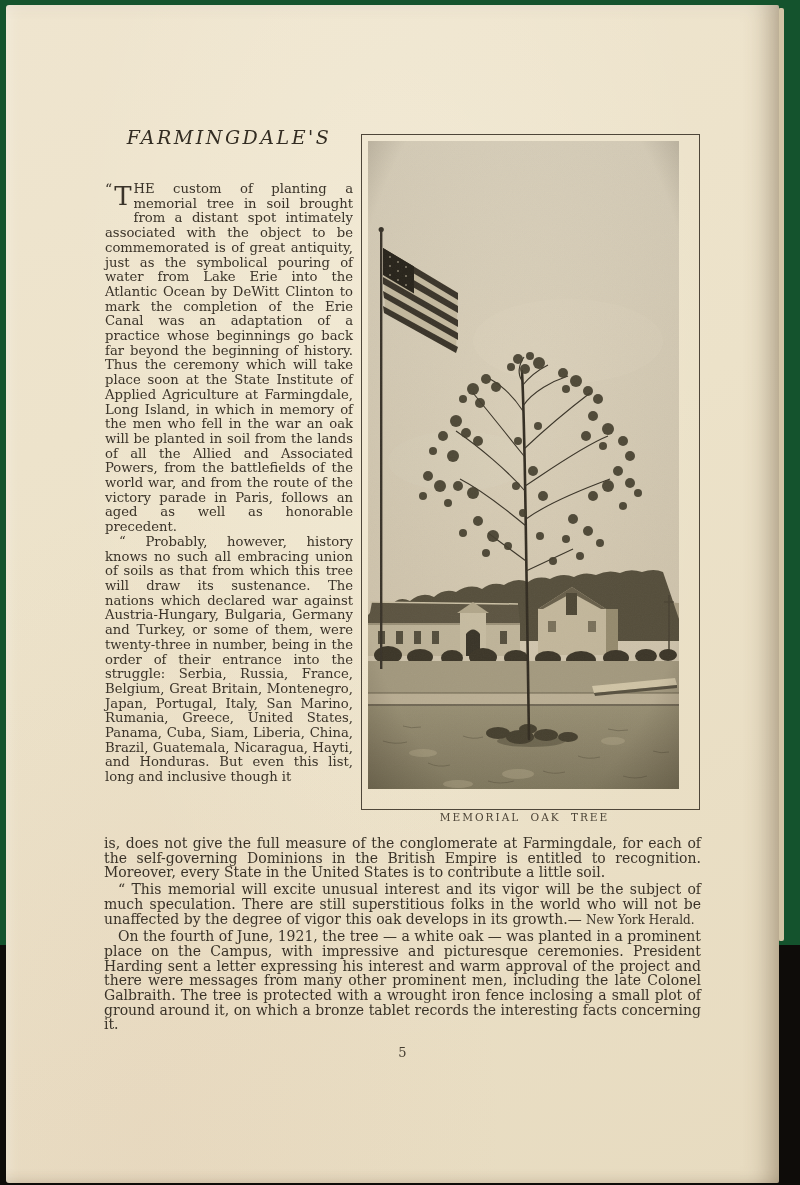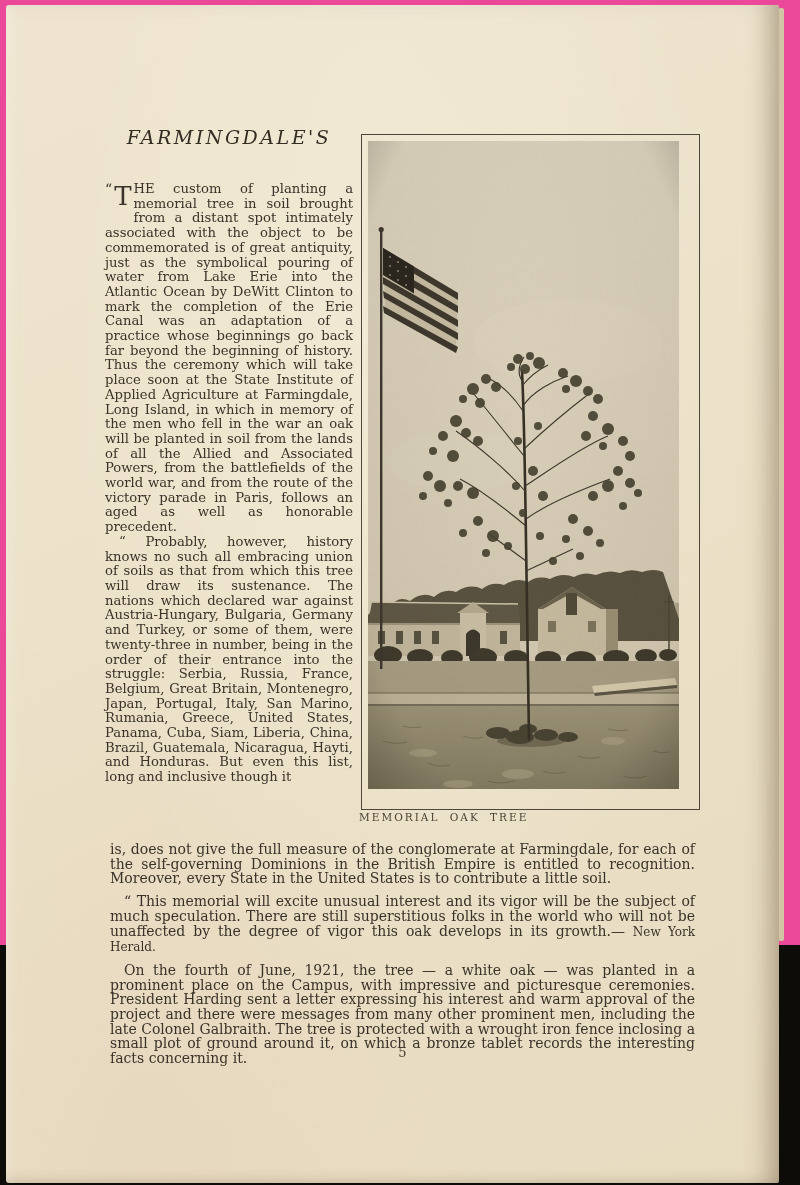--- a/index.html
+++ b/index.html
@@ -1,17 +1,17 @@
 <!DOCTYPE html>
 <html><head>
 <meta charset="utf-8">
 <style>
   html,body{margin:0;padding:0;width:800px;height:1185px;overflow:hidden;
     background:#0e0c09;font-family:"DejaVu Serif","Liberation Serif",serif;}
-  .scan{position:relative;width:800px;height:945px;background:#ec4899;}
+  .scan{position:relative;width:800px;height:945px;background:#14532d;}
   .page-stack-edge{position:absolute;right:16px;top:8px;bottom:4px;width:5px;
     background:#d2c5a6;border-left:1px solid #9a8d6f;border-radius:2px;}
   .page{position:absolute;left:6px;top:5px;width:773px;height:1178px;
     background:
       radial-gradient(ellipse at 18% 96%, rgba(214,170,150,.10), rgba(214,170,150,0) 40%),
       radial-gradient(ellipse at 50% 30%, rgba(255,252,240,.25), rgba(255,252,240,0) 60%),
       linear-gradient(155deg,#efe5cf 0%,#ece2c9 45%,#e7dbc0 100%);
     box-shadow: inset -22px 0 26px -14px rgba(95,75,50,.45),
                 inset 10px 8px 18px -12px rgba(255,255,255,.5),
                 inset 0 -8px 14px -10px rgba(95,75,50,.25);
@@ -19,27 +19,27 @@
   .title{position:absolute;left:99px;top:121px;width:248px;text-align:center;
     font-style:italic;font-size:19px;line-height:22px;letter-spacing:2.5px;
     color:#332d23;}
   .col{position:absolute;left:99px;top:177px;width:248px;
     font-size:13.2px;line-height:14.7px;text-align:justify;color:#3a3329;}
   .col p{margin:0;}
   .oq{float:left;font-size:14px;line-height:15px;height:30px;padding-right:2px;}
   .dc{float:left;font-size:26px;line-height:26px;height:29px;padding:1px 2px 0 0;}
   .lowerblock{position:absolute;left:96px;top:829px;width:601px;
     font-size:14px;line-height:14.7px;text-align:justify;color:#3a3329;}
-  .lowerblock p{margin:8px;}
+  .lowerblock p{margin:2px;}
   .indent{text-indent:14px;}
   .attrib{font-size:12px;}
   .photo-frame{position:absolute;left:355px;top:129px;width:325px;height:662px;
     border:1px solid #4e4639;padding:6px;box-sizing:content-box;}
   .photo-frame svg{display:block;}
-  .caption{position:absolute;left:353px;top:806px;width:331px;text-align:left;
+  .caption{position:absolute;left:353px;top:806px;width:331px;text-align:center;
     font-size:10.5px;letter-spacing:2px;word-spacing:5px;color:#4b4336;}
   .pagenum{position:absolute;left:96px;top:1040px;width:601px;text-align:center;
     font-size:13px;color:#433c30;}
 </style>
 </head>
 <body>
 
 <div class="scan">
   <div class="page-stack-edge"></div>
   <div class="page">

